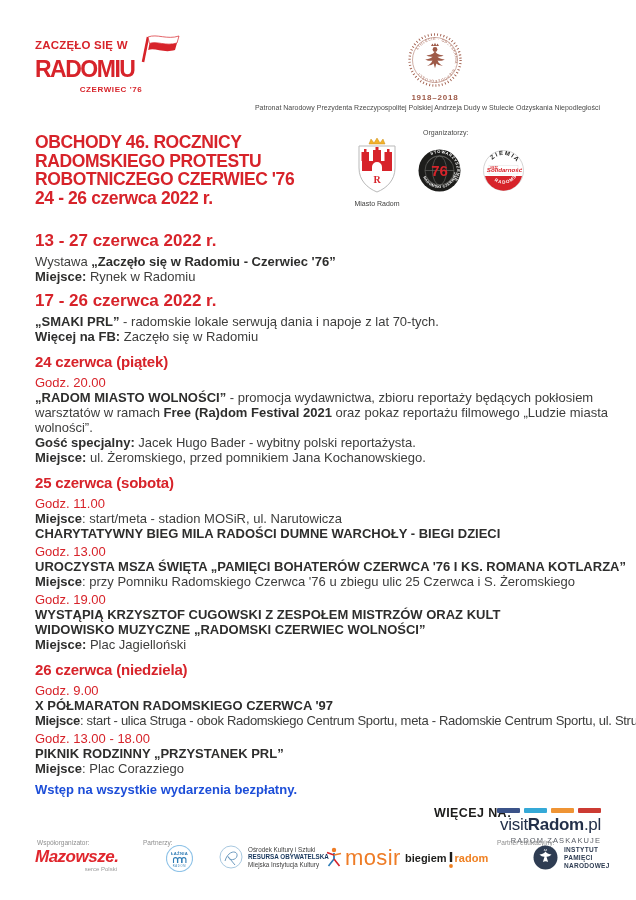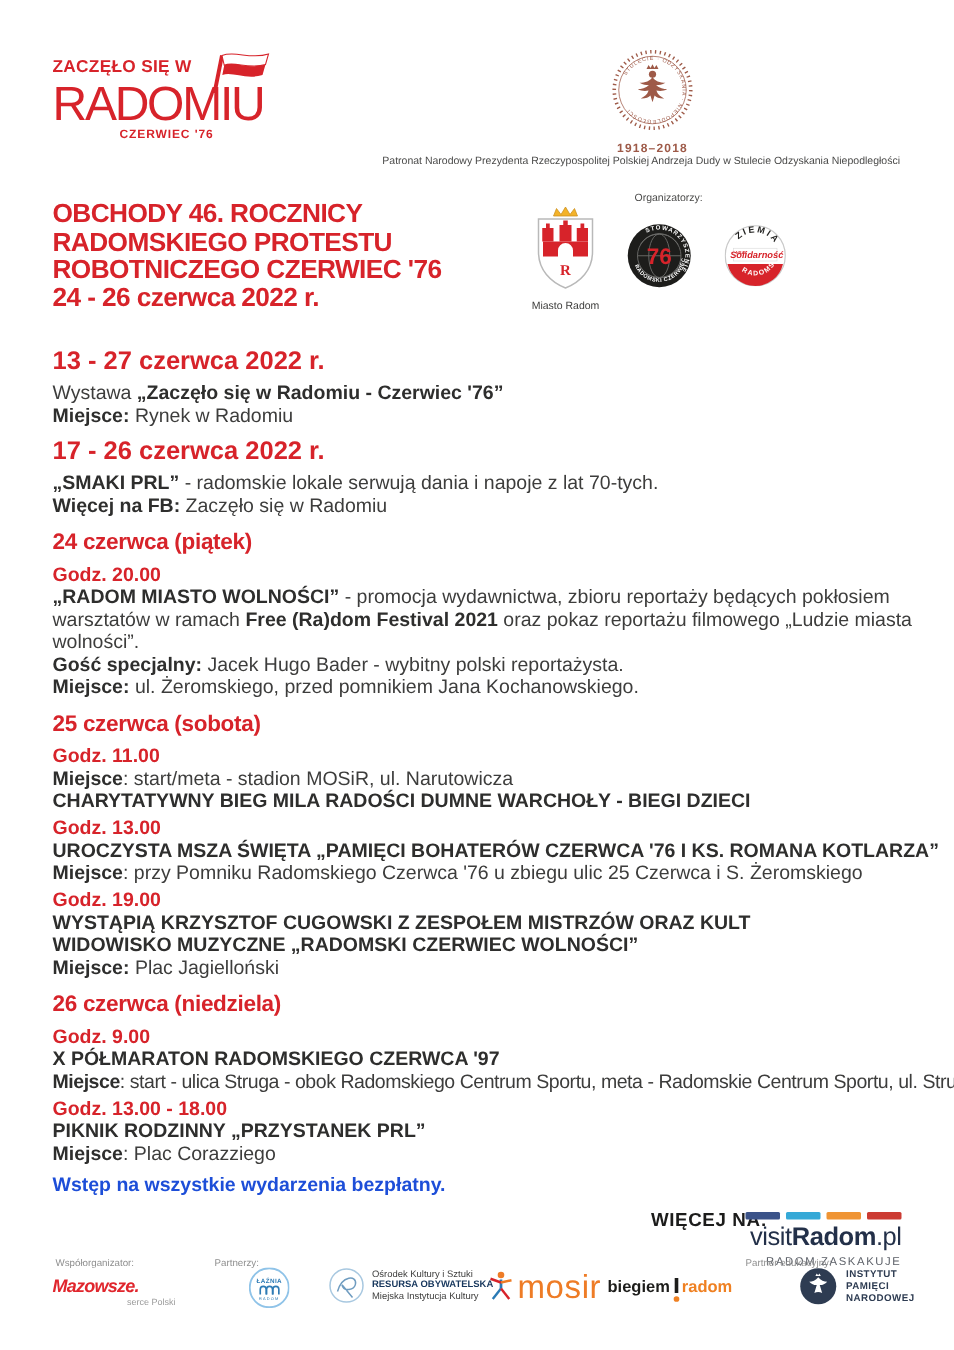--- a/index.html
+++ b/index.html
@@ -4,21 +4,21 @@
 <style>
   *{margin:0;padding:0;box-sizing:border-box}
   html,body{background:#fff}
   body{
     width:636px;height:900px;position:relative;overflow:hidden;
     font-family:"Liberation Sans",sans-serif;color:#3d3d3c;
   }
   
   .brand{position:absolute;left:35px;top:40px;width:160px;color:#d7232a;line-height:1}
   .brand-top{font-size:11.5px;font-weight:800;letter-spacing:.2px}
-  .brand-main{font-size:32px;font-weight:400;letter-spacing:-1.5px;line-height:31px;margin-top:2px}
+  .brand-main{font-size:23px;font-weight:700;letter-spacing:-1.5px;line-height:31px;margin-top:2px}
   .brand-sub{font-size:8px;font-weight:800;letter-spacing:.6px;text-align:center;margin-top:1px;padding-right:8px}
   .brand-flag{position:absolute;left:100px;top:-7px}
   
   .seal{position:absolute;left:407px;top:32px;width:56px;text-align:center;color:#9e5a48}
   .seal-years{font-size:8px;font-weight:700;letter-spacing:.8px;margin-top:1px}
   .patronage{position:absolute;top:104px;right:36px;font-size:7px;color:#4a4a49}
   
   .title{position:absolute;left:35px;top:133px;color:#d7232a;font-weight:800;
          font-size:17.5px;line-height:18.5px;letter-spacing:-.4px}
   
@@ -26,41 +26,41 @@
   .org-label{position:absolute;left:71px;top:0;font-size:7px;color:#4a4a49}
   .org-miasto{position:absolute;left:2px;top:7px;width:46px;text-align:center}
   .org-miasto-caption{font-size:7px;color:#3d3d3c;margin-top:2px}
   .org-stow{position:absolute;left:66px;top:20px}
   .org-ziemia{position:absolute;left:131px;top:21px}
   
   .content{position:absolute;left:35px;top:232px;width:600px}
   .date-head{color:#d7232a;font-size:17px;font-weight:800;line-height:18px;margin:8px 0 4px}
   .content .date-head:first-child{margin-top:0}
   .day-head{color:#d7232a;font-size:15px;font-weight:800;line-height:20px;margin:8px 0 2px;letter-spacing:-.2px}
-  .godz{color:#d7232a;font-size:13px;font-weight:700;line-height:15px;margin:3px 0 0}
+  .godz{color:#d7232a;font-size:13px;font-weight:400;line-height:15px;margin:3px 0 0}
   .content p{font-size:13px;line-height:15px}
   .content b{font-weight:700;color:#2e2e2d}
   .longline{font-size:12px;letter-spacing:-.3px;white-space:nowrap}
   .note{font-weight:700;color:#1d4ed8;margin-top:6px}
   
   .more-label{position:absolute;left:434px;top:806px;font-size:12.5px;font-weight:800;color:#1c1c1b;letter-spacing:.4px}
   .visit{position:absolute;left:497px;top:808px;width:104px;text-align:right}
   .visit-bars{display:flex;gap:4px;margin-bottom:3px}
   .visit-bars span{height:4.5px;flex:1;border-radius:1px}
   .vb1{background:#3b5389}.vb2{background:#35a9d7}.vb3{background:#ef9434}.vb4{background:#cc3b33}
   .visit-name{font-size:17px;color:#233049;letter-spacing:-.3px;line-height:18px}
   .visit-name b{font-weight:800}
   .visit-tag{font-size:7.5px;color:#5a5e66;letter-spacing:1.1px;margin-top:2px}
   
   .f-label{position:absolute;font-size:6.5px;color:#8f8f8f}
   .lab-co{left:37px;top:839px}
   .lab-part{left:143px;top:839px}
   .lab-edu{left:497px;top:839px}
   .mazowsze{position:absolute;left:35px;top:848px;width:82px}
-  .mazowsze-name{font-size:12px;font-weight:800;font-style:italic;color:#e0262d;letter-spacing:-.5px;line-height:18px}
+  .mazowsze-name{font-size:17px;font-weight:800;font-style:italic;color:#e0262d;letter-spacing:-.5px;line-height:18px}
   .mazowsze-sub{font-size:6px;color:#9a9a9a;text-align:right;margin-top:0}
   .laznia{position:absolute;left:166px;top:845px}
   .resursa{position:absolute;left:219px;top:845px;display:flex;gap:5px;align-items:center}
   .resursa-text{font-size:6.3px;line-height:7.6px;color:#3d3d3c}
   .resursa-text .rt2{font-weight:800;color:#16365c}
   .mosir{position:absolute;left:325px;top:847px;display:flex;align-items:center;gap:3px}
   .mosir-name{font-size:22px;color:#ee7c26;letter-spacing:.4px;line-height:18px}
   .biegiem{position:absolute;left:405px;top:852px;display:flex;align-items:flex-start;font-size:11px;font-weight:800}
   .biegiem .bg-a{color:#1d1d1b}
   .biegiem .bg-b{color:#ef8022}

